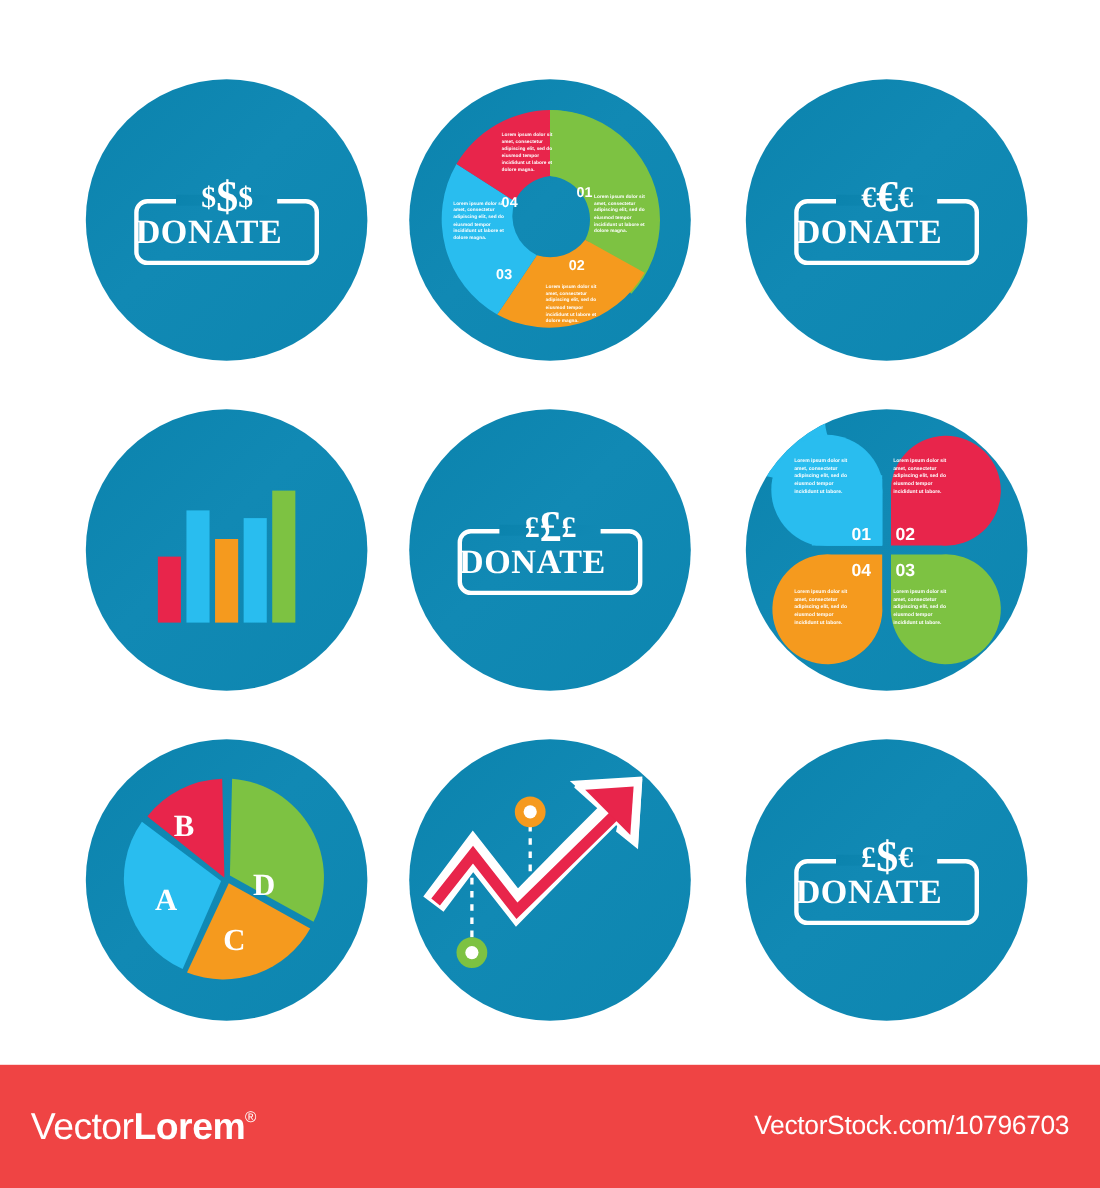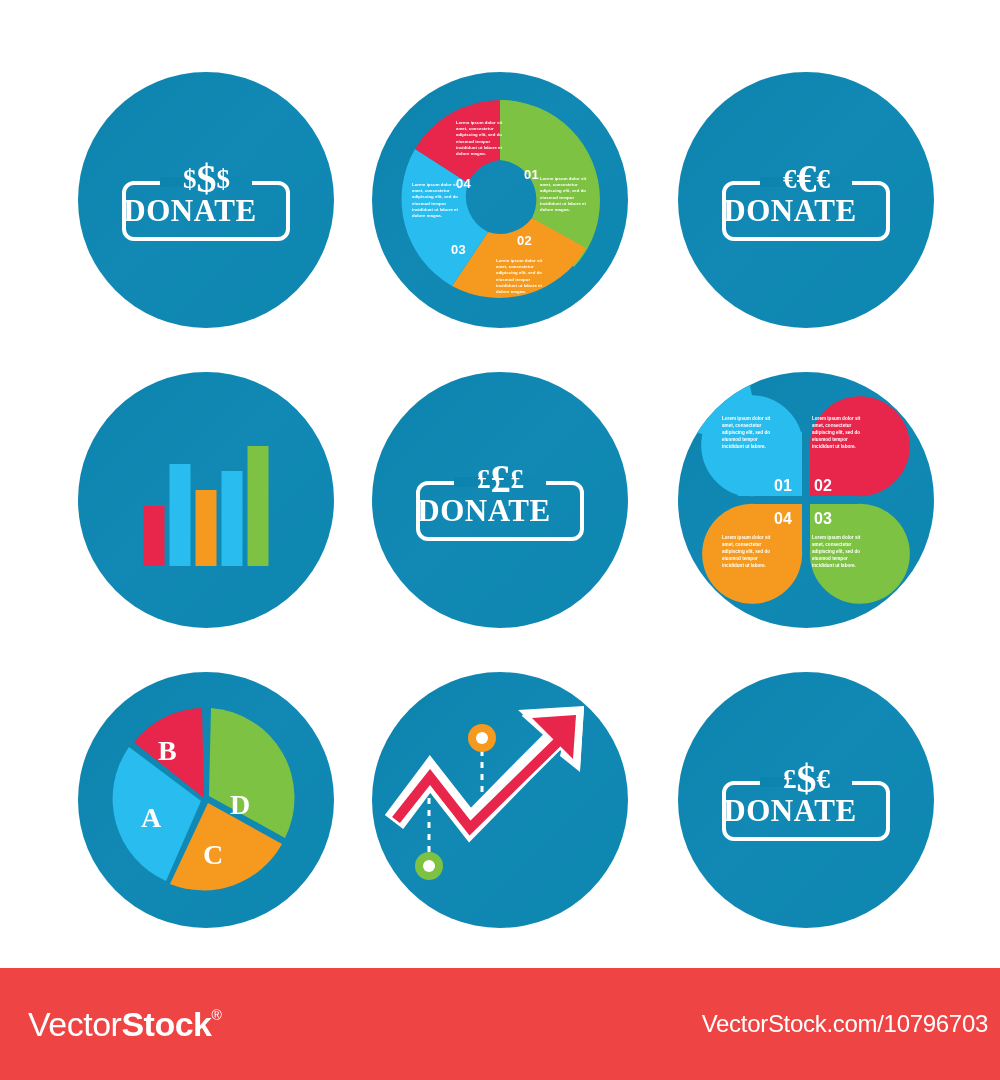--- a/index.html
+++ b/index.html
@@ -167,21 +167,21 @@
     font-size: 34px;
     letter-spacing: -0.5px;
     display: flex;
     align-items: flex-start;
   }
   .footer .brand .light { font-weight: 300; }
   .footer .brand .bold { font-weight: bold; }
   .footer .brand .reg { font-size: 14px; position: relative; top: 2px; }
   .footer .url {
     position: absolute;
-    right: 12px;
+    right: 28px;
     color: #ffffff;
     font-family: "Liberation Sans", sans-serif;
     font-size: 24px;
     letter-spacing: -0.3px;
   }
   svg { display: block; }
 </style>
 </head>
 <body>
 
@@ -380,19 +380,19 @@
           </div>
         </div>
       </div>
     </div>
 
   </div>
 
   <div class="footer">
     <div class="brand">
       <span class="light">Vector</span>
-        <span class="bold">Stock</span>
+        <span class="bold">Lorem</span>
         <span class="reg">®</span>
     </div>
     <div class="url">VectorStock.com/10796703</div>
   </div>
 
 </div>
 
 </body></html>

